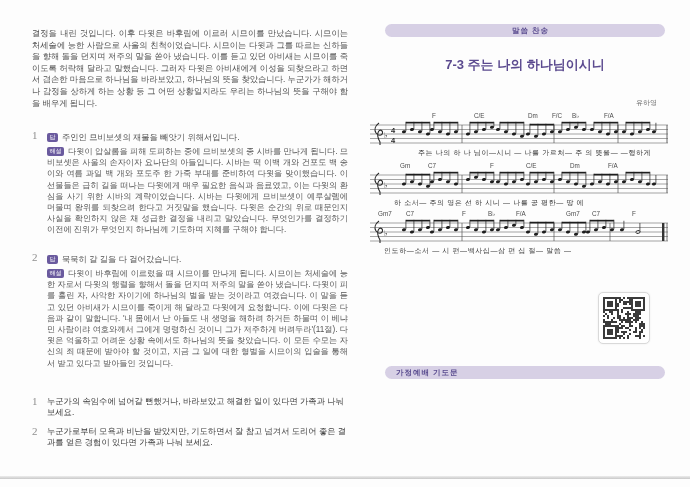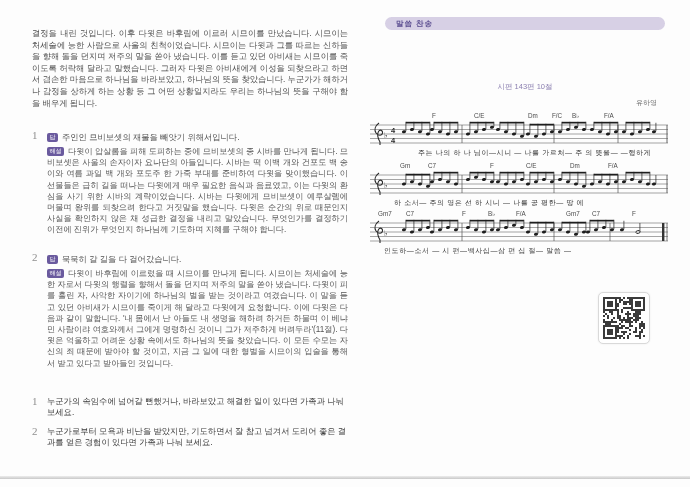--- a/index.html
+++ b/index.html
@@ -75,26 +75,26 @@
     </div>
 
     <div class="abs item" style="left:0;top:426px;width:316px;">
       <div class="item-num">2</div>
       <div class="item-body question">누군가로부터 모욕과 비난을 받았지만, 기도하면서 잘 참고 넘겨서 도리어 좋은 결과를 얻은 경험이 있다면 가족과 나눠 보세요.</div>
     </div>
   </div>
 
   <div class="abs" style="left:0;top:0;width:690px;height:487px;pointer-events:none;">
 
-    <div class="abs pill" style="left:385px;top:17px;width:269px;">
+    <div class="abs pill" style="left:385px;top:24px;width:269px;text-align:center;">
       <span>말씀 찬송</span>
     </div>
 
-
-    <div class="abs song-sub" style="left:385px;top:82px;width:280px;">시편 143편 10절</div>
+    <div class="abs song-title" style="left:385px;top:56px;width:280px;">7-3 주는 나의 하나님이시니</div>
+
 
     <div class="abs composer" style="left:385px;top:98px;width:272px;">유하영</div>
 
     <div class="system" style="left:370px;top:112px;">
       <div class="chords">
         <span class="chord" style="left:62px">F</span>
         <span class="chord" style="left:104px">C/E</span>
         <span class="chord" style="left:158px">Dm</span>
         <span class="chord" style="left:182px">F/C</span>
         <span class="chord" style="left:202px">B♭</span>
@@ -825,17 +825,20 @@
           <div style="background: transparent;"></div>
           <div style="background: transparent;"></div>
           <div style="background: transparent;"></div>
           <div style="background: transparent;"></div>
           <div style="background: rgb(59, 59, 59);"></div>
           <div style="background: transparent;"></div>
           <div style="background: transparent;"></div>
         </div>
     </div>
 
+    <div class="abs pill" style="left:385px;top:366px;width:269px;">
+      <span>가정예배 기도문</span>
+    </div>
 
   </div>
 
   <div class="abs edge" style="left:0;top:476px;width:690px;height:3px;"></div>
 </div>
 
 </body></html>

